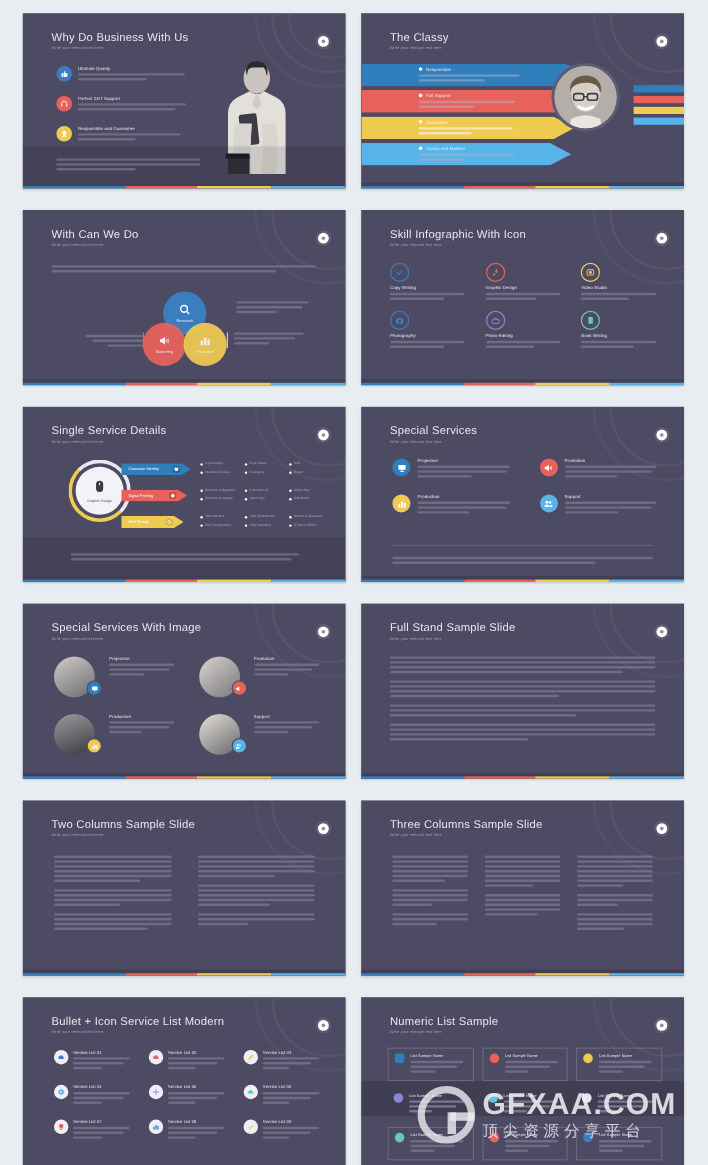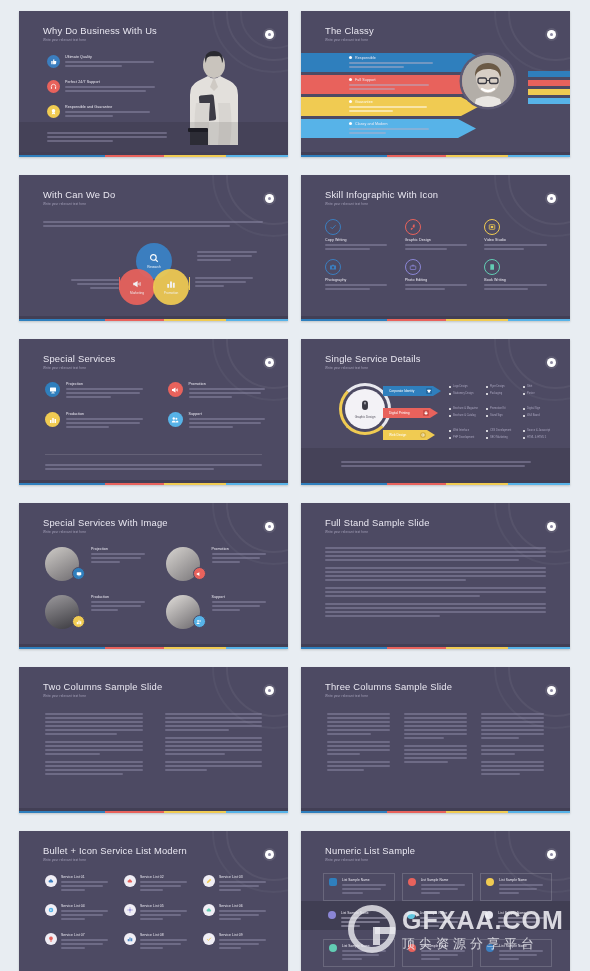--- a/index.html
+++ b/index.html
@@ -455,112 +455,20 @@
           <i style="width:22%;background:#e8625c"></i>
           <i style="width:23%;background:#f0cb52"></i>
           <i style="width:23%;background:#57b3e8"></i>
       </div>
     </div>
 
     <div class="slide">
       <div class="arc a1"></div>
       <div class="arc a2"></div>
       <div class="dotbadge"></div>
-      <div class="s-title">Special Services</div>
-      <div class="s-sub">Write your relevant text here</div>
-
-      <div style="position:absolute;left:26px;top:43px;right:22px;display:grid;grid-template-columns:1fr 1fr;gap:12px 24px;">
-        <div style="display:flex;gap:6px;">
-          <div class="chip" style="width:15px;height:15px;background:#2f7fbd;flex:0 0 15px;">
-            <svg width="8" height="8" viewBox="0 0 16 16" fill="#fff">
-                <rect x="2" y="3" width="12" height="8" rx="1"></rect>
-                <rect x="7" y="11" width="2" height="3"></rect>
-                <rect x="4.5" y="13.4" width="7" height="1.4"></rect>
-              </svg>
-          </div>
-          <div style="flex:1">
-              <div class="lbl">Projection</div>
-            <div class="para">
-                <div class="ln" style="width:99%"></div>
-                <div class="ln" style="width:96%"></div>
-                <div class="ln" style="width:58%"></div>
-              </div>
-            </div>
-        </div>
-        <div style="display:flex;gap:6px;">
-          <div class="chip" style="width:15px;height:15px;background:#e8625c;flex:0 0 15px;">
-            <svg width="8" height="8" viewBox="0 0 16 16" fill="#fff">
-                <path d="M2 6v4h2l5 3V3L4 6z"></path>
-                <path d="M11 6.2v3.6M13 5v6" stroke="#fff" stroke-width="1.2"></path>
-              </svg>
-          </div>
-          <div style="flex:1">
-              <div class="lbl">Promotion</div>
-            <div class="para">
-                <div class="ln" style="width:99%"></div>
-                <div class="ln" style="width:94%"></div>
-                <div class="ln" style="width:56%"></div>
-              </div>
-            </div>
-        </div>
-        <div style="display:flex;gap:6px;">
-          <div class="chip" style="width:15px;height:15px;background:#f0cb52;flex:0 0 15px;">
-            <svg width="8" height="8" viewBox="0 0 16 16" fill="#fff">
-                <rect x="2" y="8" width="3" height="6"></rect>
-                <rect x="6.5" y="4" width="3" height="10"></rect>
-                <rect x="11" y="6" width="3" height="8"></rect>
-              </svg>
-          </div>
-          <div style="flex:1">
-              <div class="lbl">Production</div>
-            <div class="para">
-                <div class="ln" style="width:99%"></div>
-                <div class="ln" style="width:95%"></div>
-                <div class="ln" style="width:55%"></div>
-              </div>
-            </div>
-        </div>
-        <div style="display:flex;gap:6px;">
-          <div class="chip" style="width:15px;height:15px;background:#57b3e8;flex:0 0 15px;">
-            <svg width="8" height="8" viewBox="0 0 16 16" fill="#fff">
-                <circle cx="5.5" cy="5" r="2.4"></circle>
-                <circle cx="10.8" cy="5.6" r="2"></circle>
-                <path d="M1.5 13c0-2.6 1.8-4 4-4s4 1.4 4 4z"></path>
-                <path d="M9.5 13c0-2.2 1.3-3.4 3-3.4s2.2 1.2 2.2 3.4z"></path>
-              </svg>
-          </div>
-          <div style="flex:1">
-              <div class="lbl">Support</div>
-            <div class="para">
-                <div class="ln" style="width:99%"></div>
-                <div class="ln" style="width:93%"></div>
-                <div class="ln" style="width:57%"></div>
-              </div>
-            </div>
-        </div>
-      </div>
-
-      <div style="position:absolute;left:26px;right:26px;bottom:30px;height:1px;background:rgba(255,255,255,.13);"></div>
-      <div class="para" style="position:absolute;left:26px;right:26px;bottom:13px;">
-        <div class="ln" style="width:100%"></div>
-          <div class="ln" style="width:78%"></div>
-      </div>
-      <div class="botbar"></div>
-      <div class="footstrip">
-        <i style="width:32%;background:#2f7fbd"></i>
-          <i style="width:22%;background:#e8625c"></i>
-          <i style="width:23%;background:#f0cb52"></i>
-          <i style="width:23%;background:#57b3e8"></i>
-      </div>
-    </div>
-
-    <div class="slide">
-      <div class="arc a1"></div>
-      <div class="arc a2"></div>
-      <div class="dotbadge"></div>
       <div class="s-title">Single Service Details</div>
       <div class="s-sub">Write your relevant text here</div>
 
       <div style="position:absolute;left:38px;top:44px;width:52px;height:52px;border-radius:50%;border:3px solid #f0cb52;border-top-color:#e8e8ee;border-right-color:#e8e8ee;"></div>
       <div style="position:absolute;left:44px;top:50px;width:40px;height:40px;border-radius:50%;background:#f3f2f6;display:flex;flex-direction:column;align-items:center;justify-content:center;">
         <svg width="10" height="13" viewBox="0 0 16 22" fill="#3a3a44">
             <rect x="3" y="1" width="10" height="16" rx="5"></rect>
             <rect x="7.2" y="3.5" width="1.6" height="4" rx=".8" fill="#f3f2f6"></rect>
           </svg>
         <span style="font-size:3px;color:#55525f;margin-top:2px;">Graphic Design</span>
@@ -684,20 +592,112 @@
           <i style="width:22%;background:#e8625c"></i>
           <i style="width:23%;background:#f0cb52"></i>
           <i style="width:23%;background:#57b3e8"></i>
       </div>
     </div>
 
     <div class="slide">
       <div class="arc a1"></div>
       <div class="arc a2"></div>
       <div class="dotbadge"></div>
+      <div class="s-title">Special Services</div>
+      <div class="s-sub">Write your relevant text here</div>
+
+      <div style="position:absolute;left:26px;top:43px;right:22px;display:grid;grid-template-columns:1fr 1fr;gap:12px 24px;">
+        <div style="display:flex;gap:6px;">
+          <div class="chip" style="width:15px;height:15px;background:#2f7fbd;flex:0 0 15px;">
+            <svg width="8" height="8" viewBox="0 0 16 16" fill="#fff">
+                <rect x="2" y="3" width="12" height="8" rx="1"></rect>
+                <rect x="7" y="11" width="2" height="3"></rect>
+                <rect x="4.5" y="13.4" width="7" height="1.4"></rect>
+              </svg>
+          </div>
+          <div style="flex:1">
+              <div class="lbl">Projection</div>
+            <div class="para">
+                <div class="ln" style="width:99%"></div>
+                <div class="ln" style="width:96%"></div>
+                <div class="ln" style="width:58%"></div>
+              </div>
+            </div>
+        </div>
+        <div style="display:flex;gap:6px;">
+          <div class="chip" style="width:15px;height:15px;background:#e8625c;flex:0 0 15px;">
+            <svg width="8" height="8" viewBox="0 0 16 16" fill="#fff">
+                <path d="M2 6v4h2l5 3V3L4 6z"></path>
+                <path d="M11 6.2v3.6M13 5v6" stroke="#fff" stroke-width="1.2"></path>
+              </svg>
+          </div>
+          <div style="flex:1">
+              <div class="lbl">Promotion</div>
+            <div class="para">
+                <div class="ln" style="width:99%"></div>
+                <div class="ln" style="width:94%"></div>
+                <div class="ln" style="width:56%"></div>
+              </div>
+            </div>
+        </div>
+        <div style="display:flex;gap:6px;">
+          <div class="chip" style="width:15px;height:15px;background:#f0cb52;flex:0 0 15px;">
+            <svg width="8" height="8" viewBox="0 0 16 16" fill="#fff">
+                <rect x="2" y="8" width="3" height="6"></rect>
+                <rect x="6.5" y="4" width="3" height="10"></rect>
+                <rect x="11" y="6" width="3" height="8"></rect>
+              </svg>
+          </div>
+          <div style="flex:1">
+              <div class="lbl">Production</div>
+            <div class="para">
+                <div class="ln" style="width:99%"></div>
+                <div class="ln" style="width:95%"></div>
+                <div class="ln" style="width:55%"></div>
+              </div>
+            </div>
+        </div>
+        <div style="display:flex;gap:6px;">
+          <div class="chip" style="width:15px;height:15px;background:#57b3e8;flex:0 0 15px;">
+            <svg width="8" height="8" viewBox="0 0 16 16" fill="#fff">
+                <circle cx="5.5" cy="5" r="2.4"></circle>
+                <circle cx="10.8" cy="5.6" r="2"></circle>
+                <path d="M1.5 13c0-2.6 1.8-4 4-4s4 1.4 4 4z"></path>
+                <path d="M9.5 13c0-2.2 1.3-3.4 3-3.4s2.2 1.2 2.2 3.4z"></path>
+              </svg>
+          </div>
+          <div style="flex:1">
+              <div class="lbl">Support</div>
+            <div class="para">
+                <div class="ln" style="width:99%"></div>
+                <div class="ln" style="width:93%"></div>
+                <div class="ln" style="width:57%"></div>
+              </div>
+            </div>
+        </div>
+      </div>
+
+      <div style="position:absolute;left:26px;right:26px;bottom:30px;height:1px;background:rgba(255,255,255,.13);"></div>
+      <div class="para" style="position:absolute;left:26px;right:26px;bottom:13px;">
+        <div class="ln" style="width:100%"></div>
+          <div class="ln" style="width:78%"></div>
+      </div>
+      <div class="botbar"></div>
+      <div class="footstrip">
+        <i style="width:32%;background:#2f7fbd"></i>
+          <i style="width:22%;background:#e8625c"></i>
+          <i style="width:23%;background:#f0cb52"></i>
+          <i style="width:23%;background:#57b3e8"></i>
+      </div>
+    </div>
+
+    <div class="slide">
+      <div class="arc a1"></div>
+      <div class="arc a2"></div>
+      <div class="dotbadge"></div>
       <div class="s-title">Special Services With Image</div>
       <div class="s-sub">Write your relevant text here</div>
 
       <div style="position:absolute;left:26px;top:44px;right:20px;display:grid;grid-template-columns:1fr 1fr;gap:14px 18px;">
         <div style="display:flex;gap:4px;align-items:flex-start;">
           <div style="position:relative;flex:0 0 34px;">
             <div style="width:34px;height:34px;border-radius:50%;background:linear-gradient(150deg,#cfccc8,#6f6c70);"></div>
             <div class="chip" style="position:absolute;right:-6px;bottom:1px;width:13px;height:13px;background:#2f7fbd;border:1.5px solid #4d4a63;">
               <svg width="6" height="6" viewBox="0 0 16 16" fill="#fff">
                   <rect x="2" y="3" width="12" height="8" rx="1"></rect>

